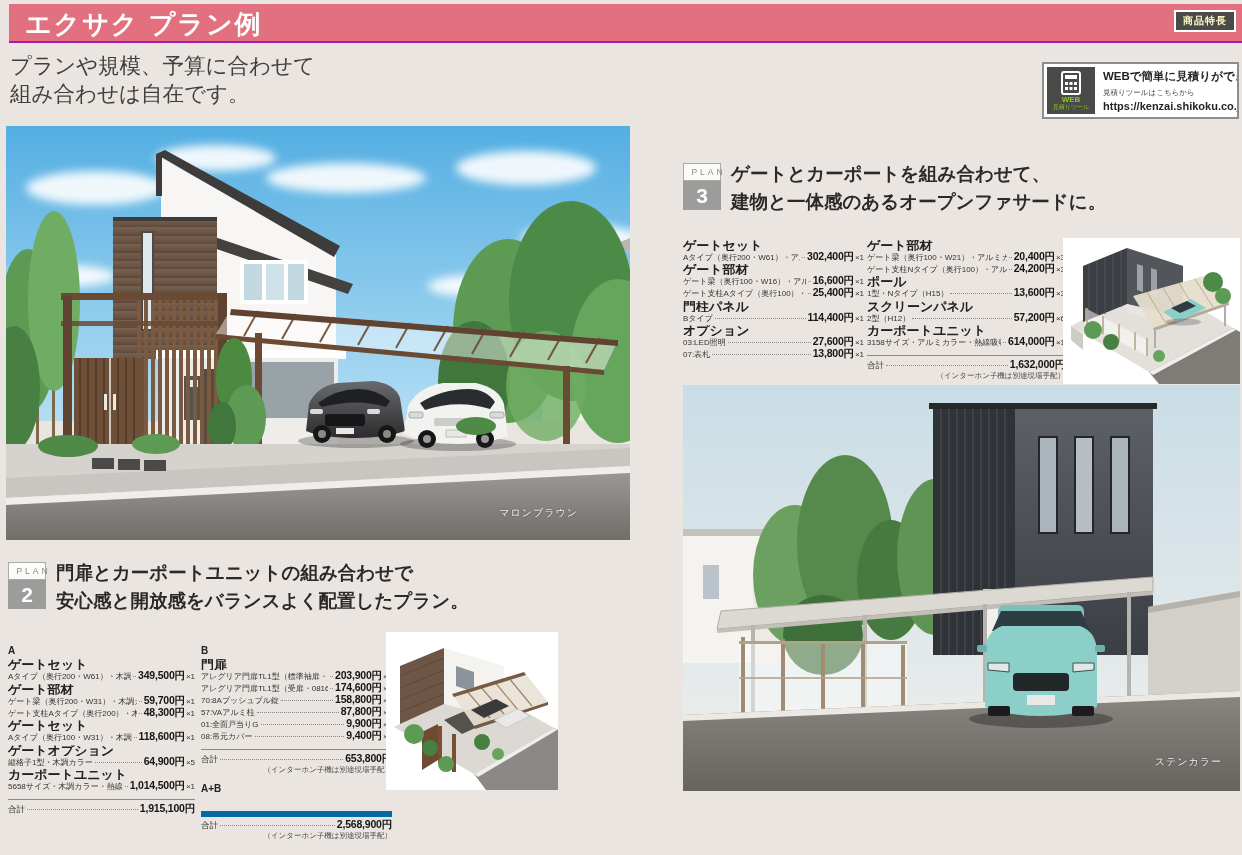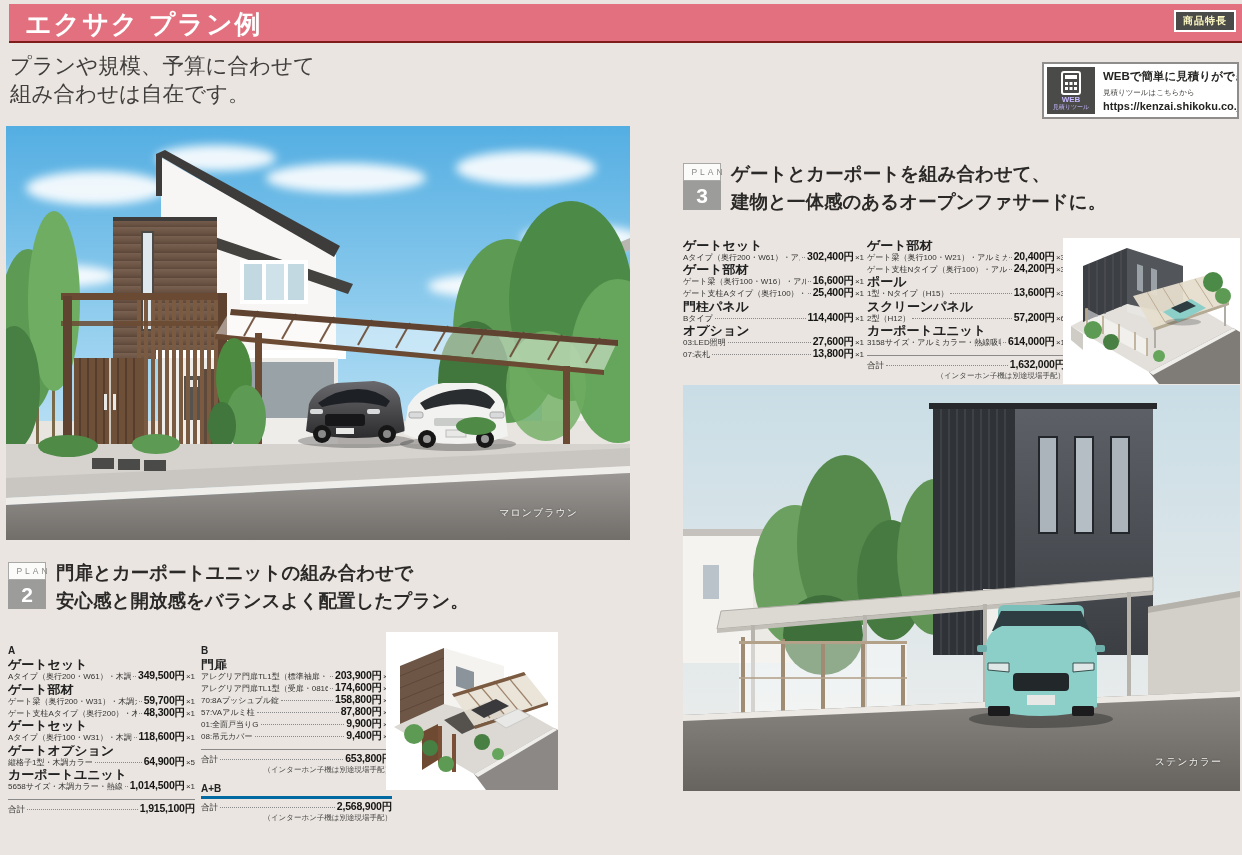--- a/index.html
+++ b/index.html
@@ -6,21 +6,21 @@
   #page{
     position:relative; width:1242px; height:855px; overflow:hidden;
     background:var(--page_bg,#EAE5E1);
     font-family:"Liberation Sans","DejaVu Sans",sans-serif;
     color:var(--text_dark,#3B3937);
   }
   
   .header-bar{
     position:absolute; left:9px; top:4px; right:0; height:37px;
     background:var(--header_pink,#E2707E);
-    border-bottom:2px solid #7f1d1d;
+    border-bottom:2px solid #a21caf;
   }
   .page-title{
     position:absolute; left:16px; top:3px;
     font-size:26px; font-weight:bold; color:#fff; letter-spacing:2px;
   }
   .feature-badge{
     position:absolute; right:6px; top:6px;
     background:var(--badge_dark,#4A4A48); color:#fef9c3;
     border:2px solid #fff; font-size:10px; font-weight:bold;
     padding:2px 7px; letter-spacing:1px;
@@ -31,21 +31,21 @@
   }
   
   .web-box{
     position:absolute; left:1042px; top:62px; width:197px; height:57px;
     background:#fff; border:2px solid #8F8D8B; box-sizing:border-box;
     display:flex; align-items:stretch;
   }
   .web-icon-block{
     width:48px; margin:3px; background:var(--badge_dark,#4A4A48);
     display:flex; flex-direction:column; align-items:center; justify-content:center;
-    color:#c4b5fd; flex:none;
+    color:#84cc16; flex:none;
   }
   .web-icon-block svg{display:block;}
   .web-icon-t1{font-size:8px; font-weight:bold; line-height:9px;}
   .web-icon-t2{font-size:6px; line-height:7px;}
   .web-texts{padding:5px 3px 3px 5px; overflow:hidden;}
   .web-headline{font-size:11.5px; font-weight:bold; color:#242422; white-space:nowrap;}
   .web-sub{font-size:7.5px; color:#3c3c3a; margin-top:4px;}
   .web-url{font-size:11px; font-weight:bold; color:#242422; margin-top:2px; white-space:nowrap;}
   
   .photo{position:absolute; overflow:hidden; background:#dfe8ec;}
@@ -87,21 +87,21 @@
   #p2-colB{left:201px; top:645px; width:191px;}
   #p3-col1{left:683px; top:238px; width:181px;}
   #p3-col2{left:867px; top:238px; width:198px;}
   .prow{display:flex; align-items:baseline; min-height:11px; line-height:11px; overflow:hidden;}
   .p-name{font-size:8px; color:#333331; white-space:nowrap; flex-shrink:1; overflow:hidden;}
   .p-leader{flex:1 1 auto; min-width:3px; border-bottom:1px dotted #8a8a8a; margin:0 2px; transform:translateY(-2px);}
   .p-price{font-size:10.5px; font-weight:bold; color:#141412; letter-spacing:-0.2px; white-space:nowrap;}
   .p-qty{font-size:8px; color:#333331; margin-left:1px;}
   .k-head{margin-bottom:3px;}
   .k-head .p-name{font-size:10px; font-weight:bold; color:#222;}
-  .k-head2{border-bottom:3px solid #0369a1; margin-top:9px; padding-bottom:2px;}
+  .k-head2{border-bottom:6px solid #0369a1; margin-top:9px; padding-bottom:17px;}
   .k-head2 .p-name{font-size:10px; font-weight:bold; color:#222;}
   .k-group{margin-top:1.5px;}
   .k-group .p-name{font-weight:bold; font-size:13px; color:#222;}
   .k-total{border-top:1px solid #8a8a8a; margin-top:7px; padding-top:3px;}
   .k-total .p-name, .k-total2 .p-name{font-size:8.5px;}
   .k-total2{padding-top:2px;}
   .k-note{justify-content:flex-end; min-height:9px; line-height:9px;}
   .k-note .p-name{font-size:7.5px; color:#4a4a48;}
 </style>
 </head>

